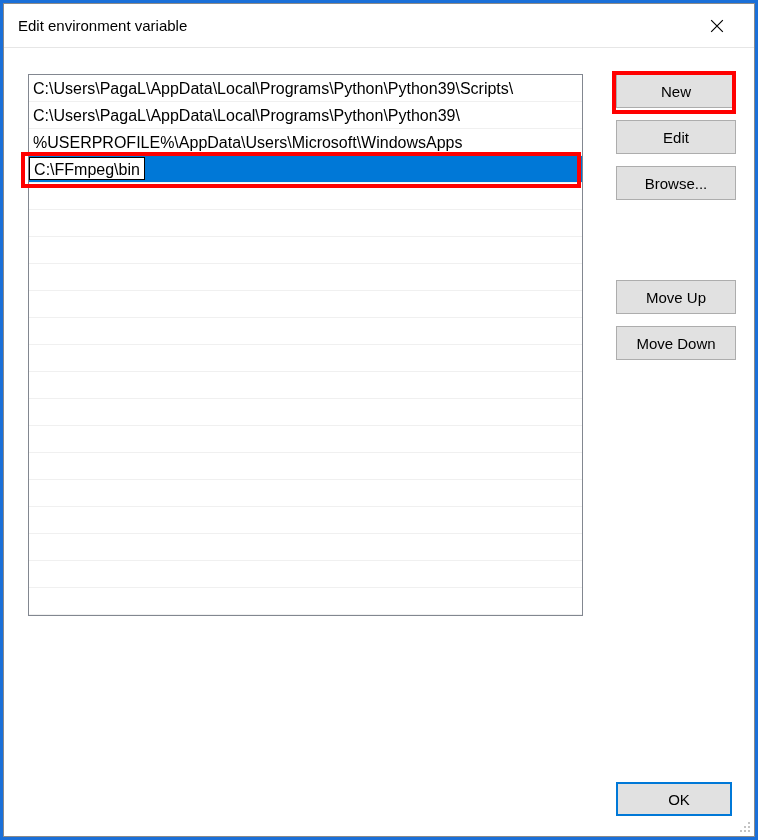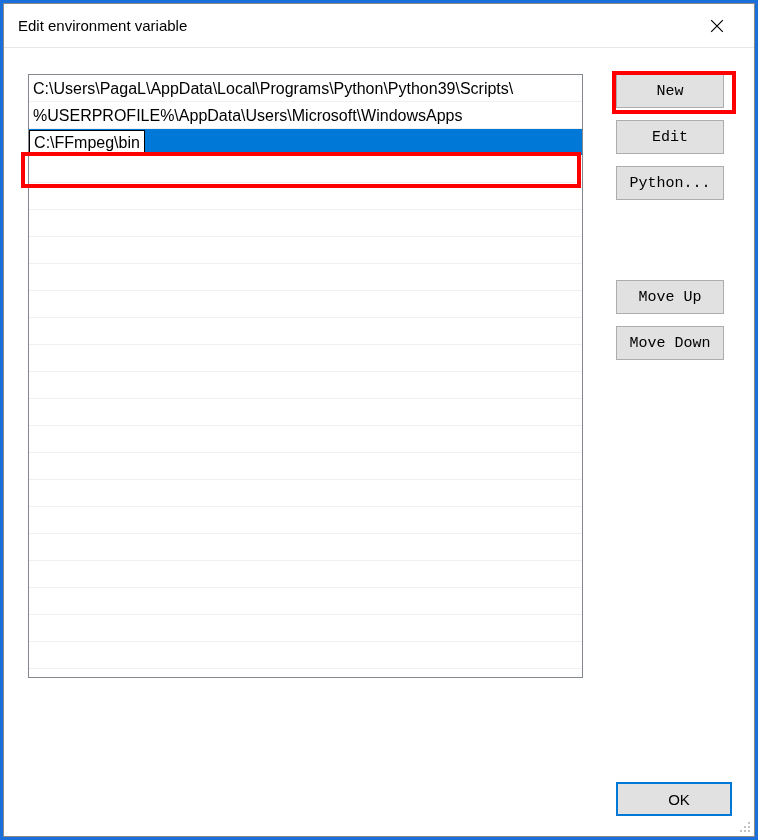--- a/index.html
+++ b/index.html
@@ -43,21 +43,21 @@
     padding: 26px 22px 18px 24px;
     gap: 22px;
   }
   .list-col {
     flex: 1;
     display: flex; flex-direction: column;
   }
   .list-box {
     position: relative;
     width: 555px;
-    height: 604px;
+    height: 542px;
     border: 1px solid #828790;
     background: #fff;
     overflow: hidden;
   }
   .row {
     height: 27px;
     line-height: 27px;
     border-bottom: 1px solid #f0f0f0;
     padding: 0 4px;
     white-space: nowrap;
@@ -80,24 +80,24 @@
     font-size: 16px;
     padding: 0 2px;
     outline: none;
     text-align: center;
   }
   .btn-col {
     display: flex; flex-direction: column;
     width: 116px;
   }
   .btn {
-    width: 108px; height: 34px;
+    width: 120px; height: 34px;
     background: #e1e1e1;
     border: 1px solid #adadad;
-    font-family: Liberation Mono, monospace;
+    font-family: Liberation Sans, sans-serif;
     font-size: 15px;
     cursor: pointer;
     padding: 0;
   }
   .gap-s { height: 12px; }
   .gap-l { height: 68px; }
   .hl-red {
     position: absolute;
     border: 4px solid #ff0000;
     pointer-events: none;
@@ -137,20 +137,21 @@
       <svg viewBox="0 0 12 12">
           <path d="M1 1 L11 11 M11 1 L1 11" stroke="#000" stroke-width="1" fill="none"></path>
         </svg>
     </div>
   </div>
 
   <div class="body">
     <div class="list-col">
       <div class="list-box">
         <div class="row">C:\Users\PagaL\AppData\Local\Programs\Python\Python39\Scripts\</div>
+        <div class="row">C:\Users\PagaL\AppData\Local\Programs\Python\Python39\</div>
         <div class="row">%USERPROFILE%\AppData\Users\Microsoft\WindowsApps</div>
         <div class="row editing">
           <span class="row-input" id="edit-span" style="width:116px;">C:\FFmpeg\bin</span>
         </div>
         <div class="row"></div>
         <div class="row"></div>
         <div class="row"></div>
         <div class="row"></div>
         <div class="row"></div>
         <div class="row"></div>
@@ -169,21 +170,21 @@
         <div class="row"></div>
         <div class="row"></div>
       </div>
     </div>
 
     <div class="btn-col">
       <button class="btn">New</button>
       <div class="gap-s"></div>
       <button class="btn">Edit</button>
       <div class="gap-s"></div>
-      <button class="btn">Python...</button>
+      <button class="btn">Browse...</button>
       <div class="gap-s"></div>
       <div class="gap-l"></div>
       <button class="btn">Move Up</button>
       <div class="gap-s"></div>
       <button class="btn">Move Down</button>
       <div class="gap-l"></div>
     </div>
   </div>
 
   <div class="footer">

